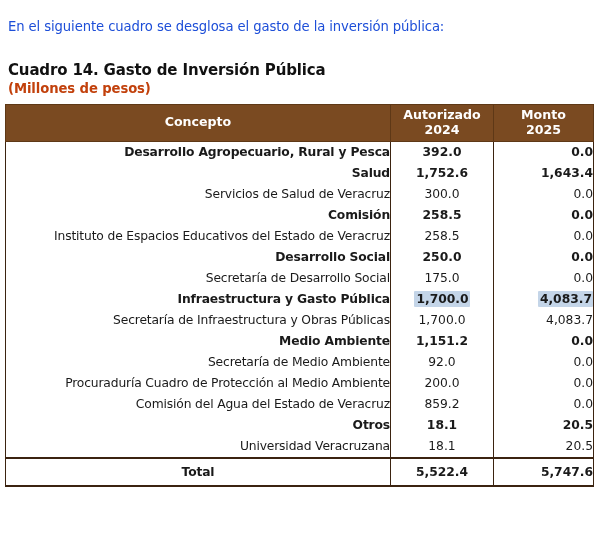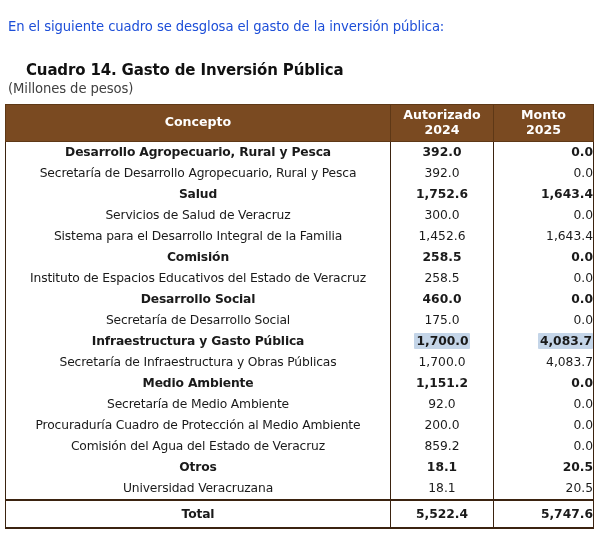--- a/index.html
+++ b/index.html
@@ -30,27 +30,26 @@
   }
   .title-block {
     padding: 12px 8px 0 8px;
   }
   .table-title {
     font-size: 15px;
     font-weight: bold;
     line-height: 1.35;
     letter-spacing: -0.15px;
     color: #111;
-    margin-left: 18px;
   }
   .table-subtitle {
     font-size: 13.2px;
-    font-weight: normal;
+    font-weight: bold;
     line-height: 1.3;
-    color: #404040;
+    color: #c2410c;
     letter-spacing: -0.1px;
   }
   .table-wrap {
     padding: 6px 7px 0 5px;
   }
   table.cuadro {
     width: 588px;
     border-collapse: collapse;
     table-layout: fixed;
     font-size: 12.3px;
@@ -83,21 +82,21 @@
     border-left: none;
   }
   .h-line2 { display: block; }
   
   tbody tr td {
     height: 21px;
     vertical-align: middle;
     background: #ffffff;
   }
   td.c-concepto {
-    text-align: center;
+    text-align: right;
     padding-left: 5px;
     border-left: 1px solid #3b2310;
     border-right: 1px solid #3b2310;
     letter-spacing: -0.15px;
   }
   td.c-num {
     text-align: right;
     padding-right: 5px;
     border-right: 1px solid #3b2310;
     white-space: nowrap;
@@ -166,53 +165,43 @@
             <span class="h-line2">2025</span>
           </th>
         </tr>
       </thead>
       <tbody id="table-body">
           <tr class="grp">
             <td class="c-concepto">Desarrollo Agropecuario, Rural y Pesca</td>
             <td class="c-num c-aut">392.0</td>
             <td class="c-num">0.0</td>
           </tr>
-          <tr class="sub">
-            <td class="c-concepto">Secretaría de Desarrollo Agropecuario, Rural  y Pesca</td>
-            <td class="c-num c-aut">392.0</td>
-            <td class="c-num">0.0</td>
-          </tr>
           <tr class="grp">
             <td class="c-concepto">Salud</td>
             <td class="c-num c-aut">1,752.6</td>
             <td class="c-num">1,643.4</td>
           </tr>
           <tr class="sub">
             <td class="c-concepto">Servicios de Salud de Veracruz</td>
             <td class="c-num c-aut">300.0</td>
             <td class="c-num">0.0</td>
           </tr>
-          <tr class="sub">
-            <td class="c-concepto">Sistema para el Desarrollo Integral de la Familia</td>
-            <td class="c-num c-aut">1,452.6</td>
-            <td class="c-num">1,643.4</td>
-          </tr>
           <tr class="grp">
             <td class="c-concepto">Comisión</td>
             <td class="c-num c-aut">258.5</td>
             <td class="c-num">0.0</td>
           </tr>
           <tr class="sub">
             <td class="c-concepto">Instituto de Espacios Educativos del Estado de Veracruz</td>
             <td class="c-num c-aut">258.5</td>
             <td class="c-num">0.0</td>
           </tr>
           <tr class="grp">
             <td class="c-concepto">Desarrollo Social</td>
-            <td class="c-num c-aut">460.0</td>
+            <td class="c-num c-aut">250.0</td>
             <td class="c-num">0.0</td>
           </tr>
           <tr class="sub">
             <td class="c-concepto">Secretaría de Desarrollo Social</td>
             <td class="c-num c-aut">175.0</td>
             <td class="c-num">0.0</td>
           </tr>
           <tr class="grp">
             <td class="c-concepto">Infraestructura y Gasto Pública</td>
             <td class="c-num c-aut"><span class="hl">1,700.0</span></td>

